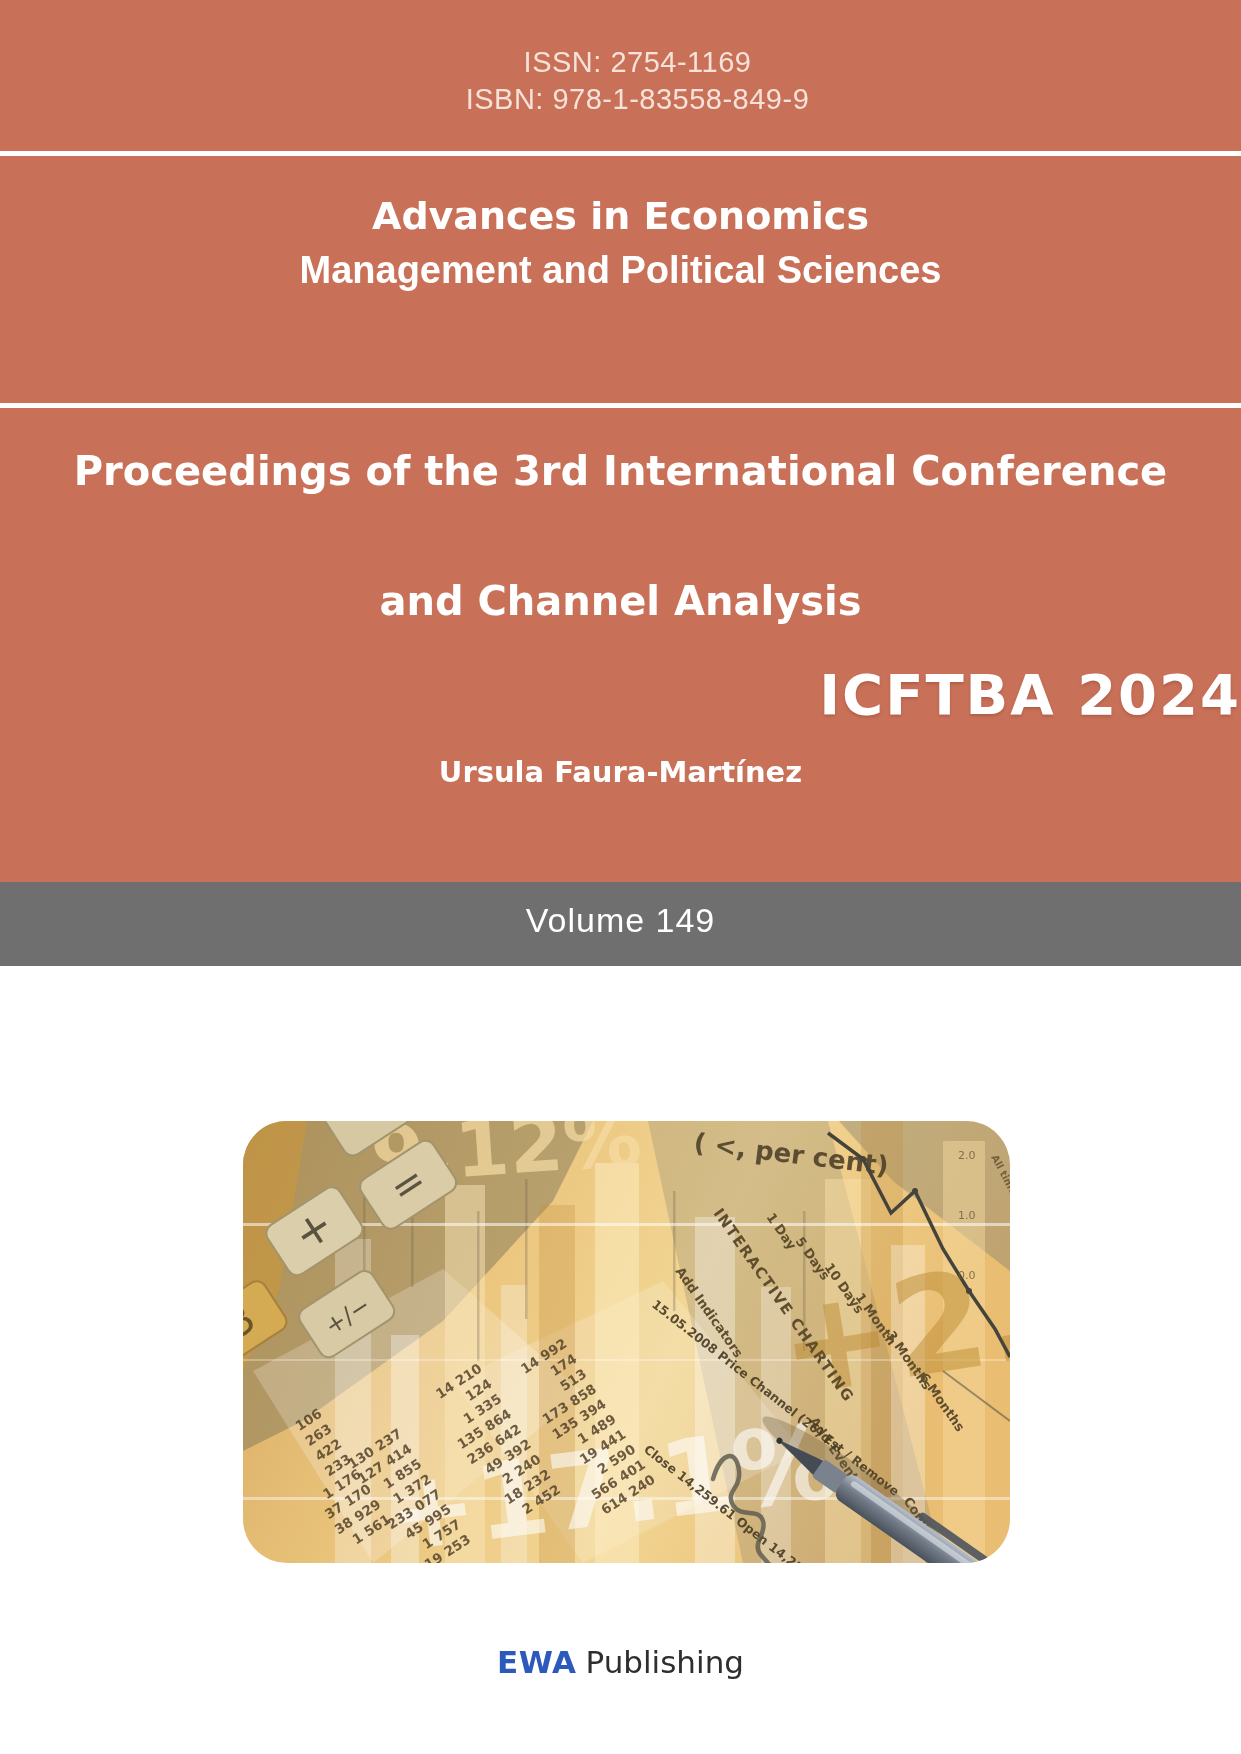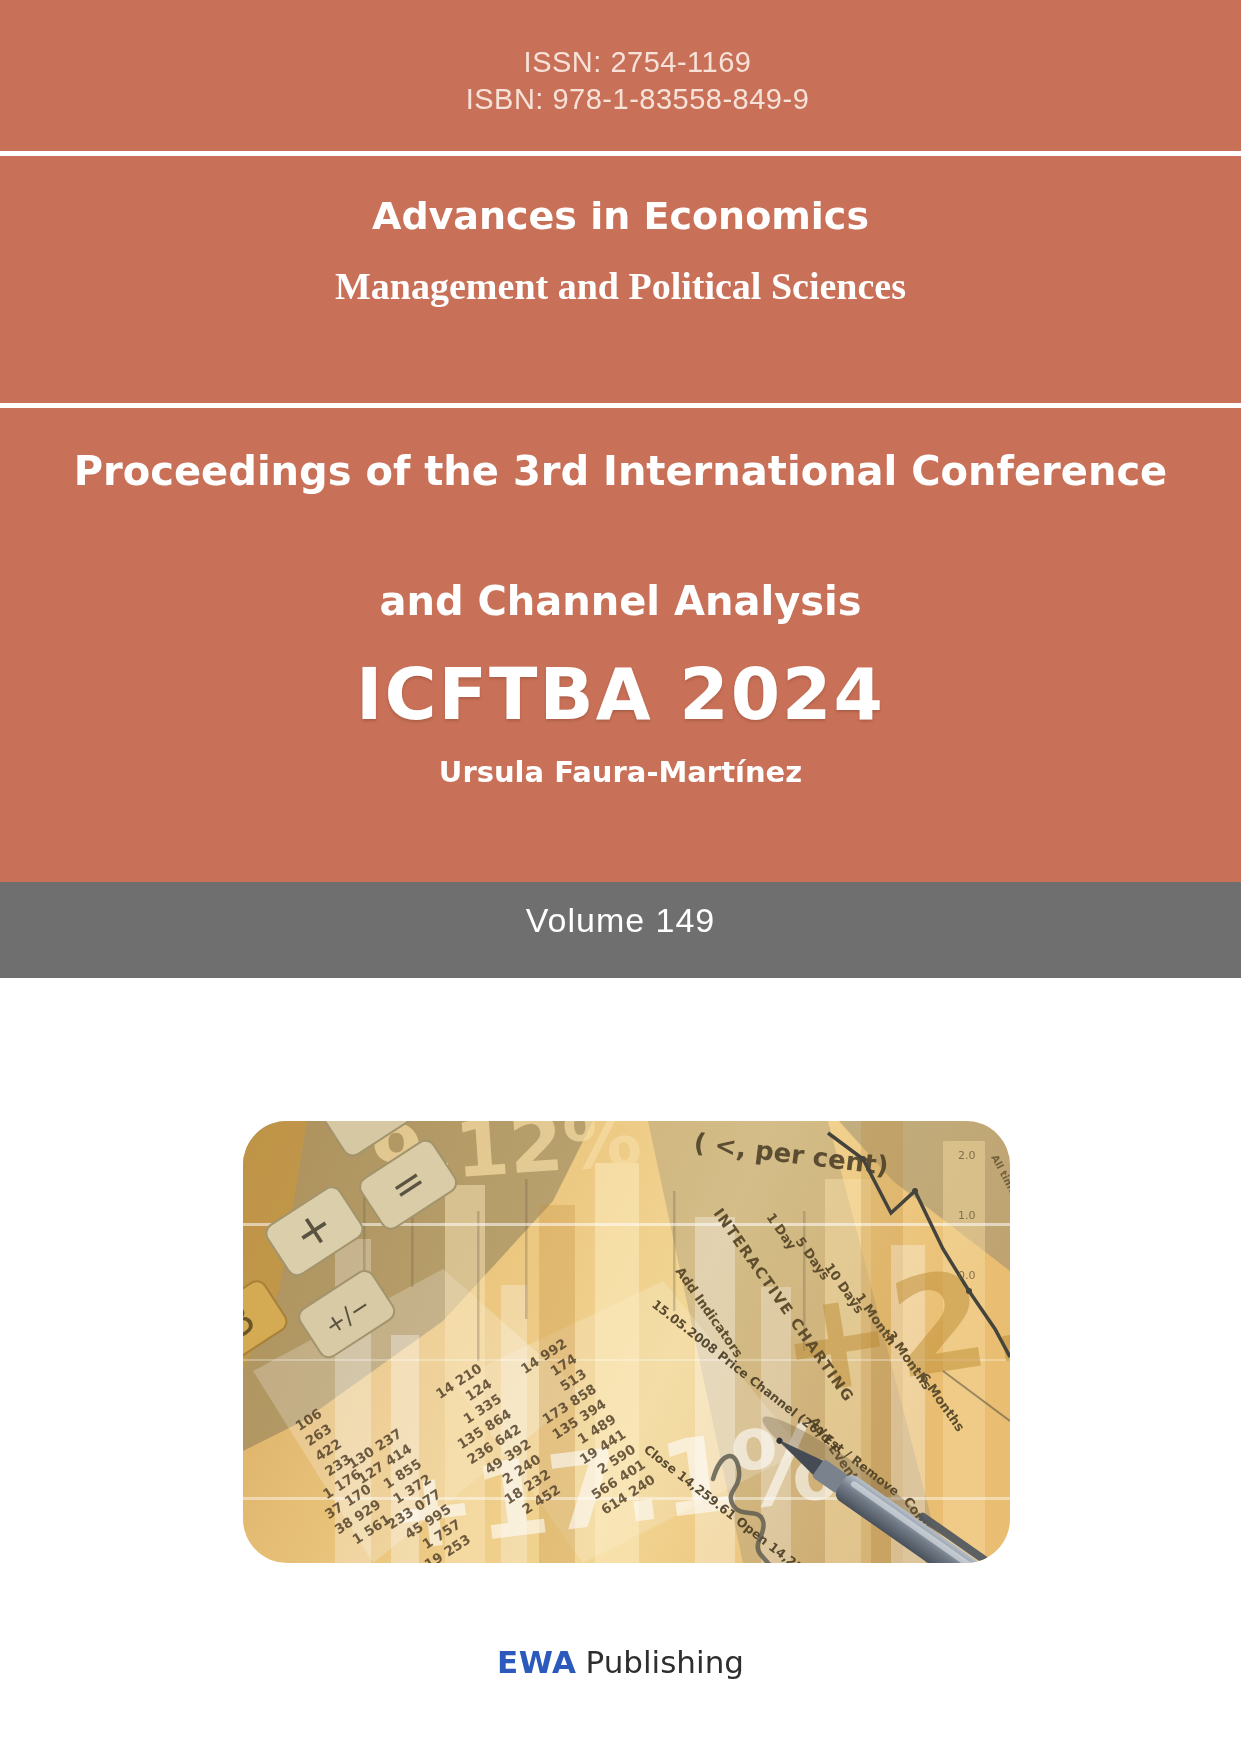--- a/index.html
+++ b/index.html
@@ -4,28 +4,28 @@
 <style>
   html,body{margin:0;padding:0;background:#ffffff;}
   body{width:1241px;height:1754px;position:relative;font-family:"Liberation Sans",sans-serif;overflow:hidden;}
   .banner{position:absolute;left:0;top:0;width:1241px;height:882px;background:#c97158;}
   .banner .line{position:absolute;left:0;width:100%;height:5px;background:#ffffff;}
   .line-top{top:151px;}
   .line-mid{top:403px;}
   .txt{position:absolute;left:0;width:100%;text-align:center;color:#ffffff;}
   .issn{top:44px;font-size:29px;line-height:37px;font-weight:300;letter-spacing:0.5px;color:#f7e2d9;padding-left:17px;}
   .series-l1{top:192px;font-size:38px;line-height:48px;font-weight:600;font-family:"DejaVu Sans",sans-serif;}
-  .series-l2{top:262px;font-size:38px;line-height:48px;font-weight:600;font-family:Liberation Serif, serif;}
+  .series-l2{top:246px;font-size:38px;line-height:48px;font-weight:600;font-family:Liberation Sans, sans-serif;}
   .series-sub{top:326px;font-size:27px;line-height:36px;font-weight:400;font-family:"DejaVu Sans",sans-serif;color:#fdf1ec;}
   .conf-l1{top:448px;font-size:40px;line-height:46px;font-weight:600;font-family:"DejaVu Sans",sans-serif;}
   .conf-l2{top:514px;font-size:40px;line-height:46px;font-weight:600;font-family:"DejaVu Sans",sans-serif;}
   .conf-l3{top:578px;font-size:40px;line-height:46px;font-weight:600;font-family:"DejaVu Sans",sans-serif;}
-  .acronym{top:655px;font-size:71px;line-height:80px;font-weight:800;letter-spacing:2px;font-family:"DejaVu Sans",sans-serif;text-shadow:0 2px 3px rgba(90,40,25,0.25);}
+  .acronym{top:655px;font-size:56px;line-height:80px;font-weight:800;letter-spacing:2px;font-family:"DejaVu Sans",sans-serif;text-shadow:0 2px 3px rgba(90,40,25,0.25);text-align:right;}
   .editor{top:754px;font-size:29px;line-height:36px;font-weight:700;font-family:"DejaVu Sans",sans-serif;}
-  .volume-bar{position:absolute;left:0;top:882px;width:1241px;height:96px;background:#6f6f6f;color:#ffffff;
+  .volume-bar{position:absolute;left:0;top:882px;width:1241px;height:84px;background:#6f6f6f;color:#ffffff;
               text-align:center;font-size:34px;line-height:76px;font-weight:300;letter-spacing:1px;}
   .photo{position:absolute;left:243px;top:1121px;width:767px;height:442px;border-radius:44px;overflow:hidden;}
   .photo svg{display:block;}
   .logo{position:absolute;left:0;top:1638px;width:100%;text-align:center;font-size:31px;line-height:48px;
         font-family:"DejaVu Sans",sans-serif;}
   .logo .ewa{color:#2b59bc;font-weight:700;letter-spacing:0.5px;}
   .logo .pub{color:#2e2e2e;font-weight:400;margin-left:9px;}
   svg{font-family:"DejaVu Sans",sans-serif;}
 </style>
 </head>

